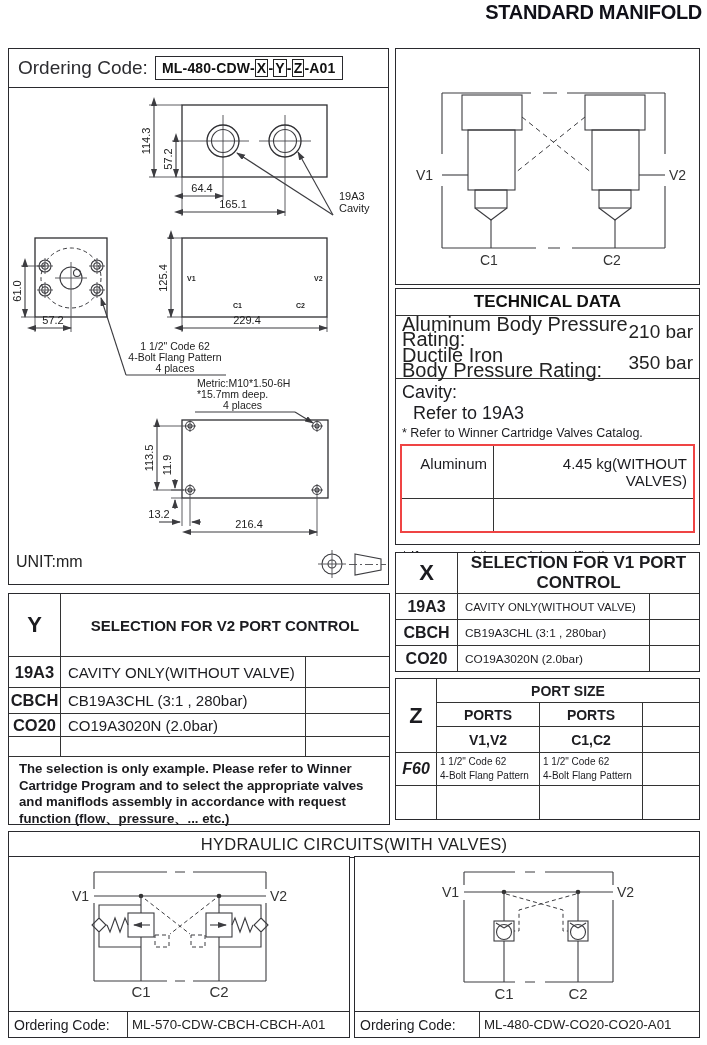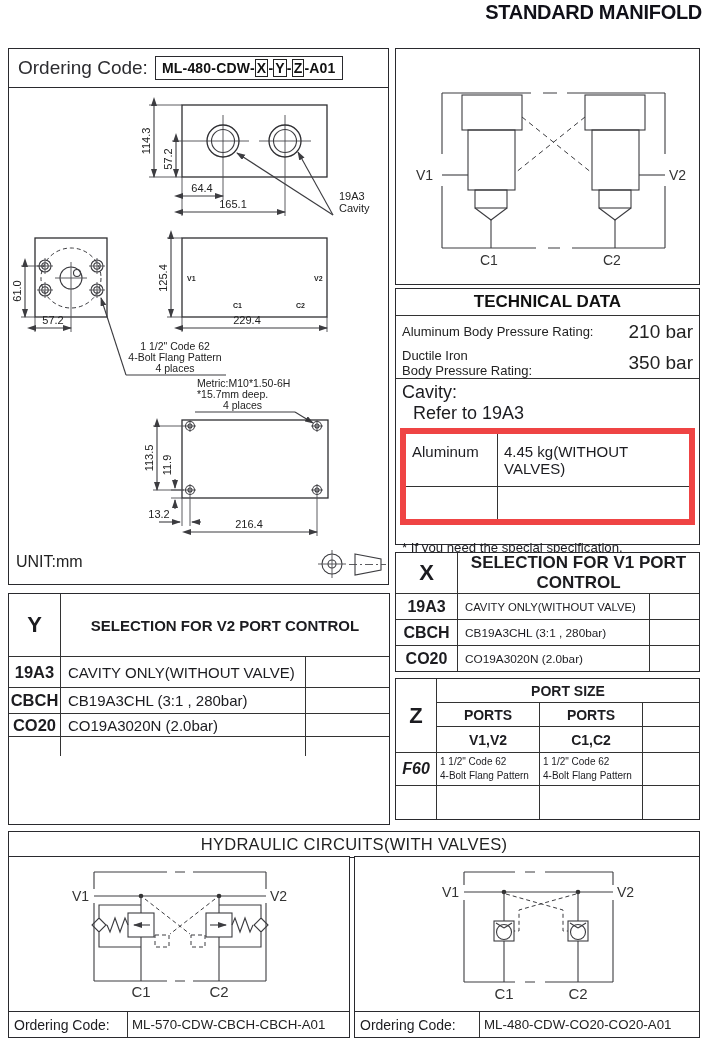--- a/index.html
+++ b/index.html
@@ -32,27 +32,27 @@
   .ptxt{font-size:7px;font-weight:bold;}
   .ltxt{font-size:14px;fill:#333;}
   .ctxt{font-size:15px;fill:#333;}
 
   .unit-label{position:absolute;left:7px;top:504px;font-size:16px;color:#222;}
 
   
   .td-title{height:26px;border-bottom:1.4px solid #333;display:flex;align-items:center;
     justify-content:center;font-weight:bold;font-size:17px;color:#111;}
   .td-row{display:flex;align-items:center;padding:0 6px;box-sizing:border-box;}
-  .td-lbl{font-size:13px;line-height:15px;color:#222;flex:1;}
+  .td-lbl{font-size:20px;line-height:15px;color:#222;flex:1;}
   .td-val{font-size:19px;color:#222;white-space:nowrap;}
   .td-cav{border-top:1.4px solid #333;padding:3px 6px 2px 6px;box-sizing:border-box;}
   .cav1{font-size:18px;}
   .cav2{font-size:18px;margin-left:11px;}
   .cav3{font-size:12.5px;margin-top:2px;}
-  .wt-table{margin:2px 4px 12px 4px;border:6px solid #ef4444;}
+  .wt-table{margin:2px 4px 12px 4px;border:2px solid #ef4444;text-align:right;}
   .wt-row{display:flex;}
   .wt-c1{width:92px;border-right:1.4px solid #333;padding:9px 6px;font-size:15px;box-sizing:border-box;}
   .wt-c2{flex:1;padding:9px 6px;font-size:15px;box-sizing:border-box;}
   .wt-row2{display:flex;border-top:1.4px solid #333;height:32px;}
   .td-foot{padding:3px 6px;font-size:13.2px;line-height:15px;}
 
   
   .sel-header{display:flex;border-bottom:1.3px solid #333;box-sizing:border-box;}
   .sel-codecell{display:flex;align-items:center;justify-content:center;font-weight:bold;
     border-right:1.3px solid #333;box-sizing:border-box;}
@@ -311,20 +311,21 @@
   <div class="td-row" style="height:31px;">
     <div class="td-lbl">
       <div>Ductile Iron</div>
       <div>Body Pressure Rating:</div>
     </div>
     <div class="td-val">350 bar</div>
   </div>
   <div class="td-cav">
     <div class="cav1">Cavity:</div>
     <div class="cav2">Refer to 19A3</div>
+    <div class="cav3">* Refer to Winner Cartridge Valves Catalog.</div>
   </div>
   <div class="wt-table">
     <div class="wt-row">
       <div class="wt-c1">Aluminum</div>
       <div class="wt-c2">4.45  kg(WITHOUT VALVES)</div>
     </div>
     <div class="wt-row2">
       <div class="wt-c1"></div>
       <div class="wt-c2"></div>
     </div>
@@ -402,20 +403,21 @@
   <div class="sel-row" style="height:23px;">
     <div class="sel-codecell" style="width:52px;font-size:16.5px;">CO20</div>
     <div class="sel-desc" style="font-size:15px;">CO19A3020N (2.0bar)</div>
     <div class="sel-empty" style="width:84px;"></div>
   </div>
   <div class="sel-row noline" style="height:19px;">
     <div class="sel-codecell" style="width:52px;"></div>
     <div class="sel-desc"></div>
     <div class="sel-empty" style="width:84px;"></div>
   </div>
+  <div class="note-cell" style="height:68px;">The selection is only example. Please refer to Winner Cartridge Program and to select the appropriate valves and maniflods assembly in accordance with request function (flow、pressure、... etc.)</div>
 </div>
 
 <div class="box" style="left:8px;top:831px;width:692px;height:27px;">
   <div class="hyd-title">HYDRAULIC CIRCUITS(WITH VALVES)</div>
 </div>
 
 <div class="box" style="left:8px;top:856px;width:342px;height:182px;">
   <svg width="338" height="152" viewBox="0 0 338 152">
     <g>
       <path class="ln" d="M85,15 H158 M166,15 H176 M184,15 H257"></path>

